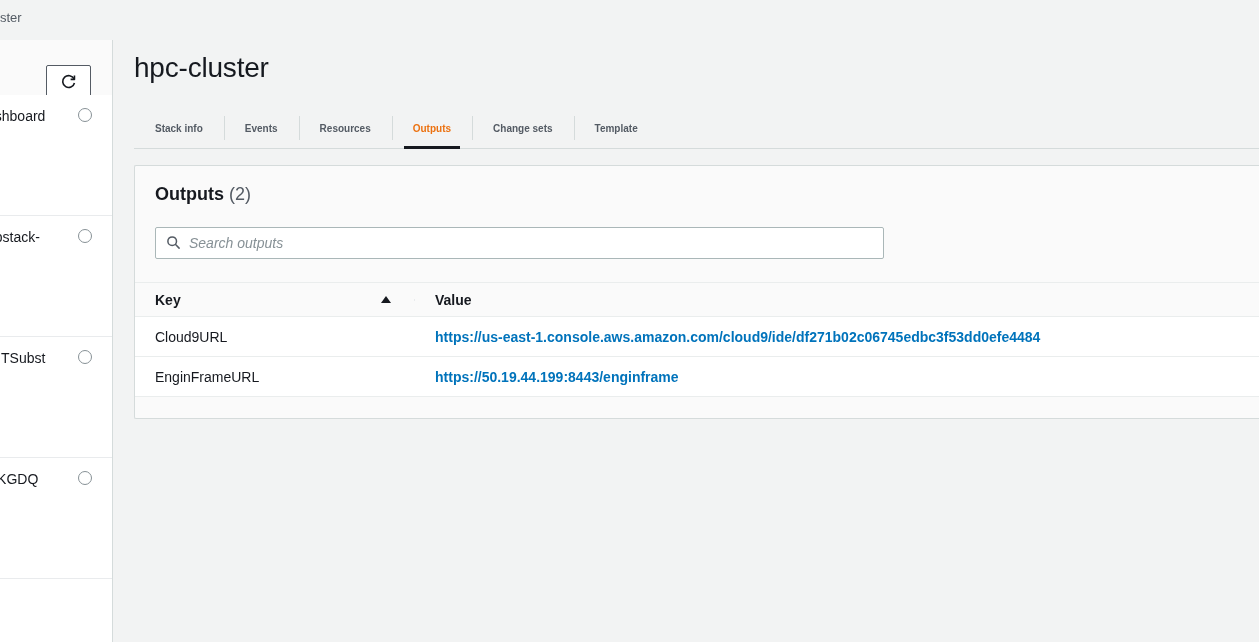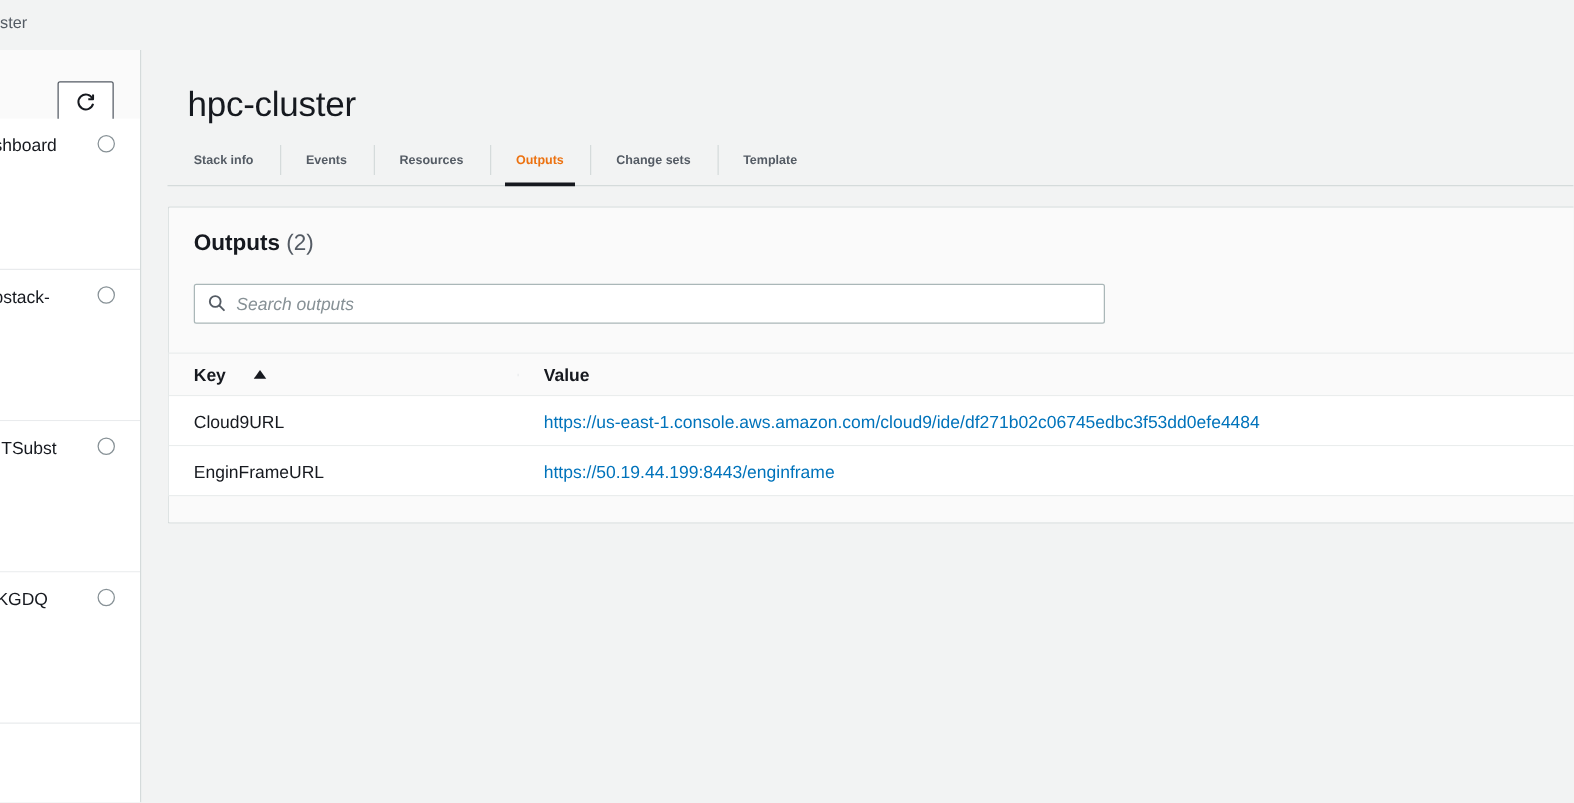--- a/index.html
+++ b/index.html
@@ -142,21 +142,21 @@
     overflow: hidden;
   }
 
   .page-title {
     position: absolute;
     left: 20px;
     top: 12px;
     font-size: 28px;
     font-weight: normal;
     color: #16191f;
-    margin: 16px;
+    margin: 0;
     letter-spacing: -0.2px;
   }
 
   .tab-bar {
     position: absolute;
     left: 20px;
     top: 68px;
     right: 0;
     height: 41px;
     border-bottom: 1px solid #d5dbdb;
@@ -273,21 +273,21 @@
     font-size: 14px;
     font-weight: bold;
     color: #16191f;
     display: flex;
     align-items: center;
     cursor: pointer;
   }
   .th-key {
     width: 280px;
     padding-left: 20px;
-    justify-content: flex-start;
+    justify-content: space-between;
     padding-right: 24px;
     position: relative;
     gap: 22px;
   }
   .th-key::after {
     content: "";
     position: absolute;
     right: 0;
     top: 7px;
     bottom: 7px;
@@ -321,20 +321,21 @@
   }
   .td-value {
     padding-left: 20px;
     font-size: 14px;
     white-space: nowrap;
   }
   .td-value a {
     color: #0073bb;
     text-decoration: none;
     cursor: pointer;
+    font-weight: bold;
   }
 </style>
 </head>
 <body>
 
 <div id="app">
 
   <div class="breadcrumb-fragment">ster</div>
 
   <div class="left-panel">

